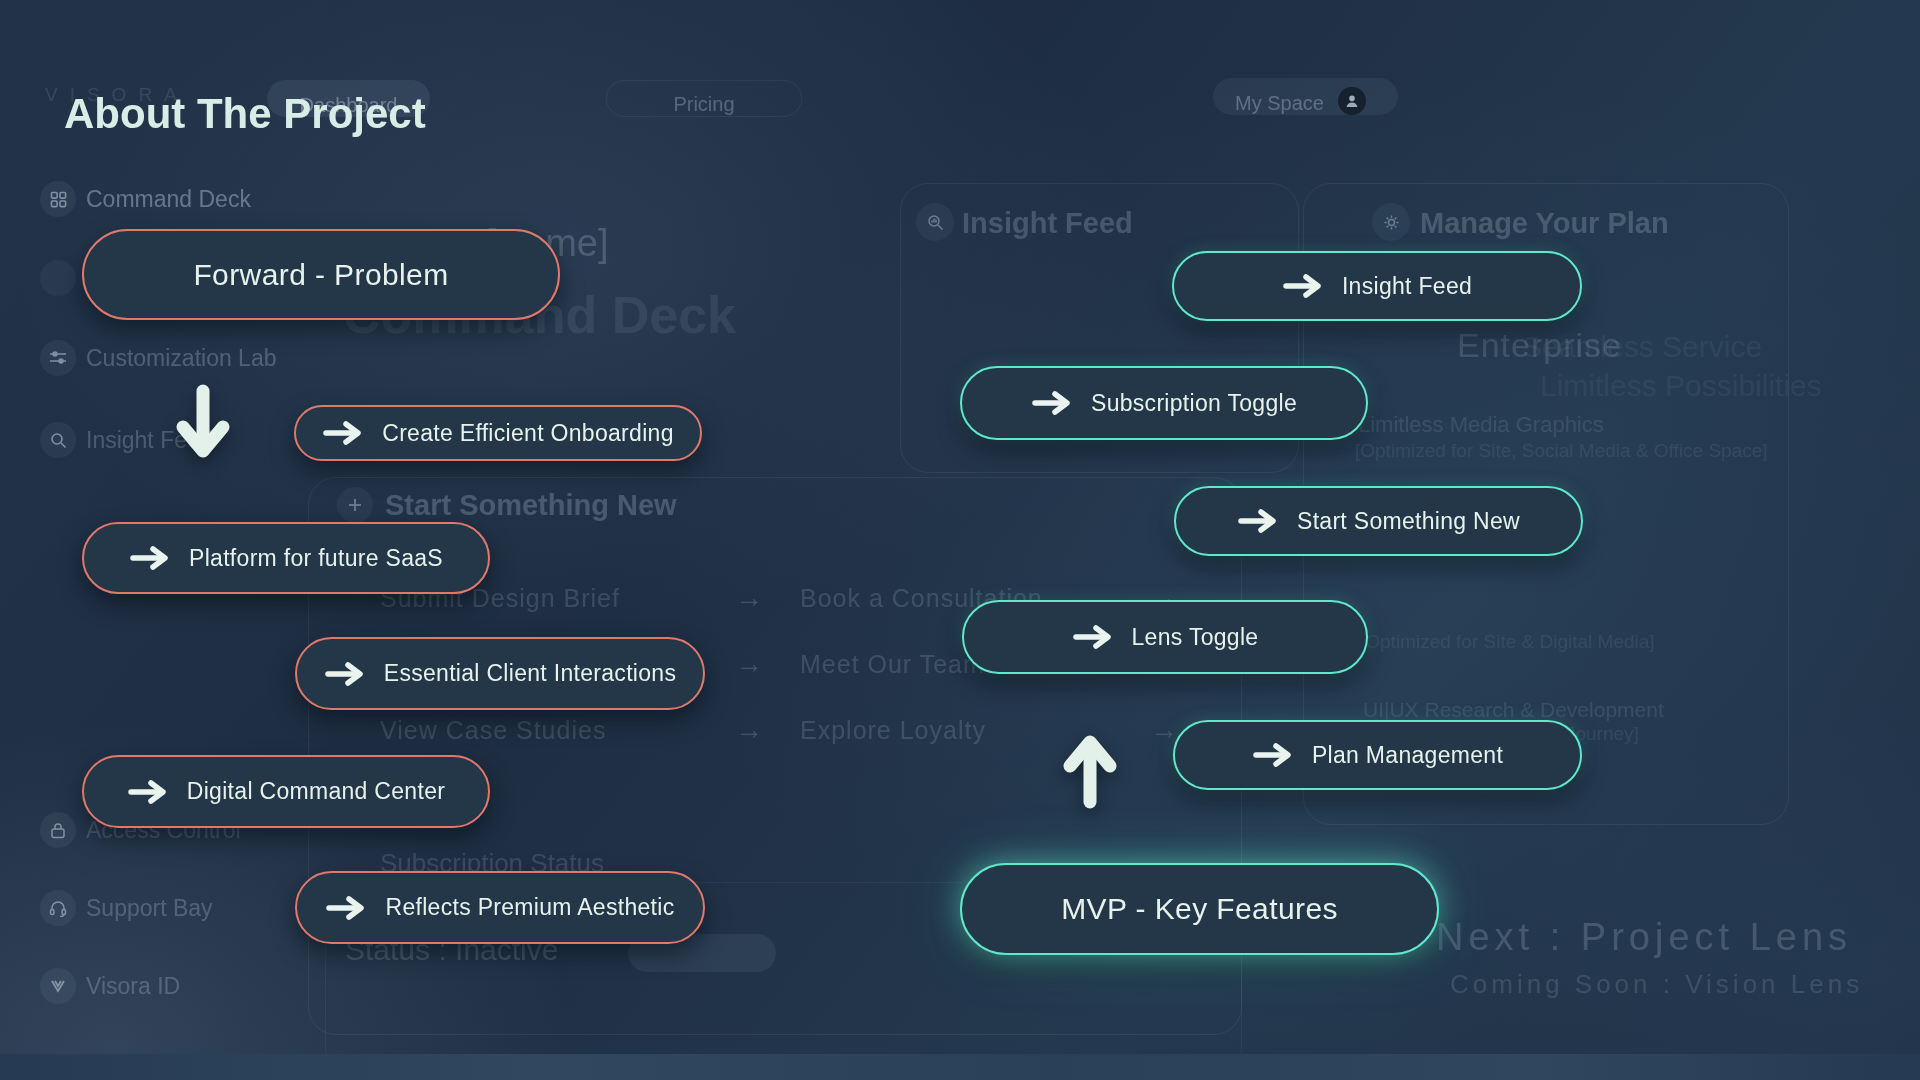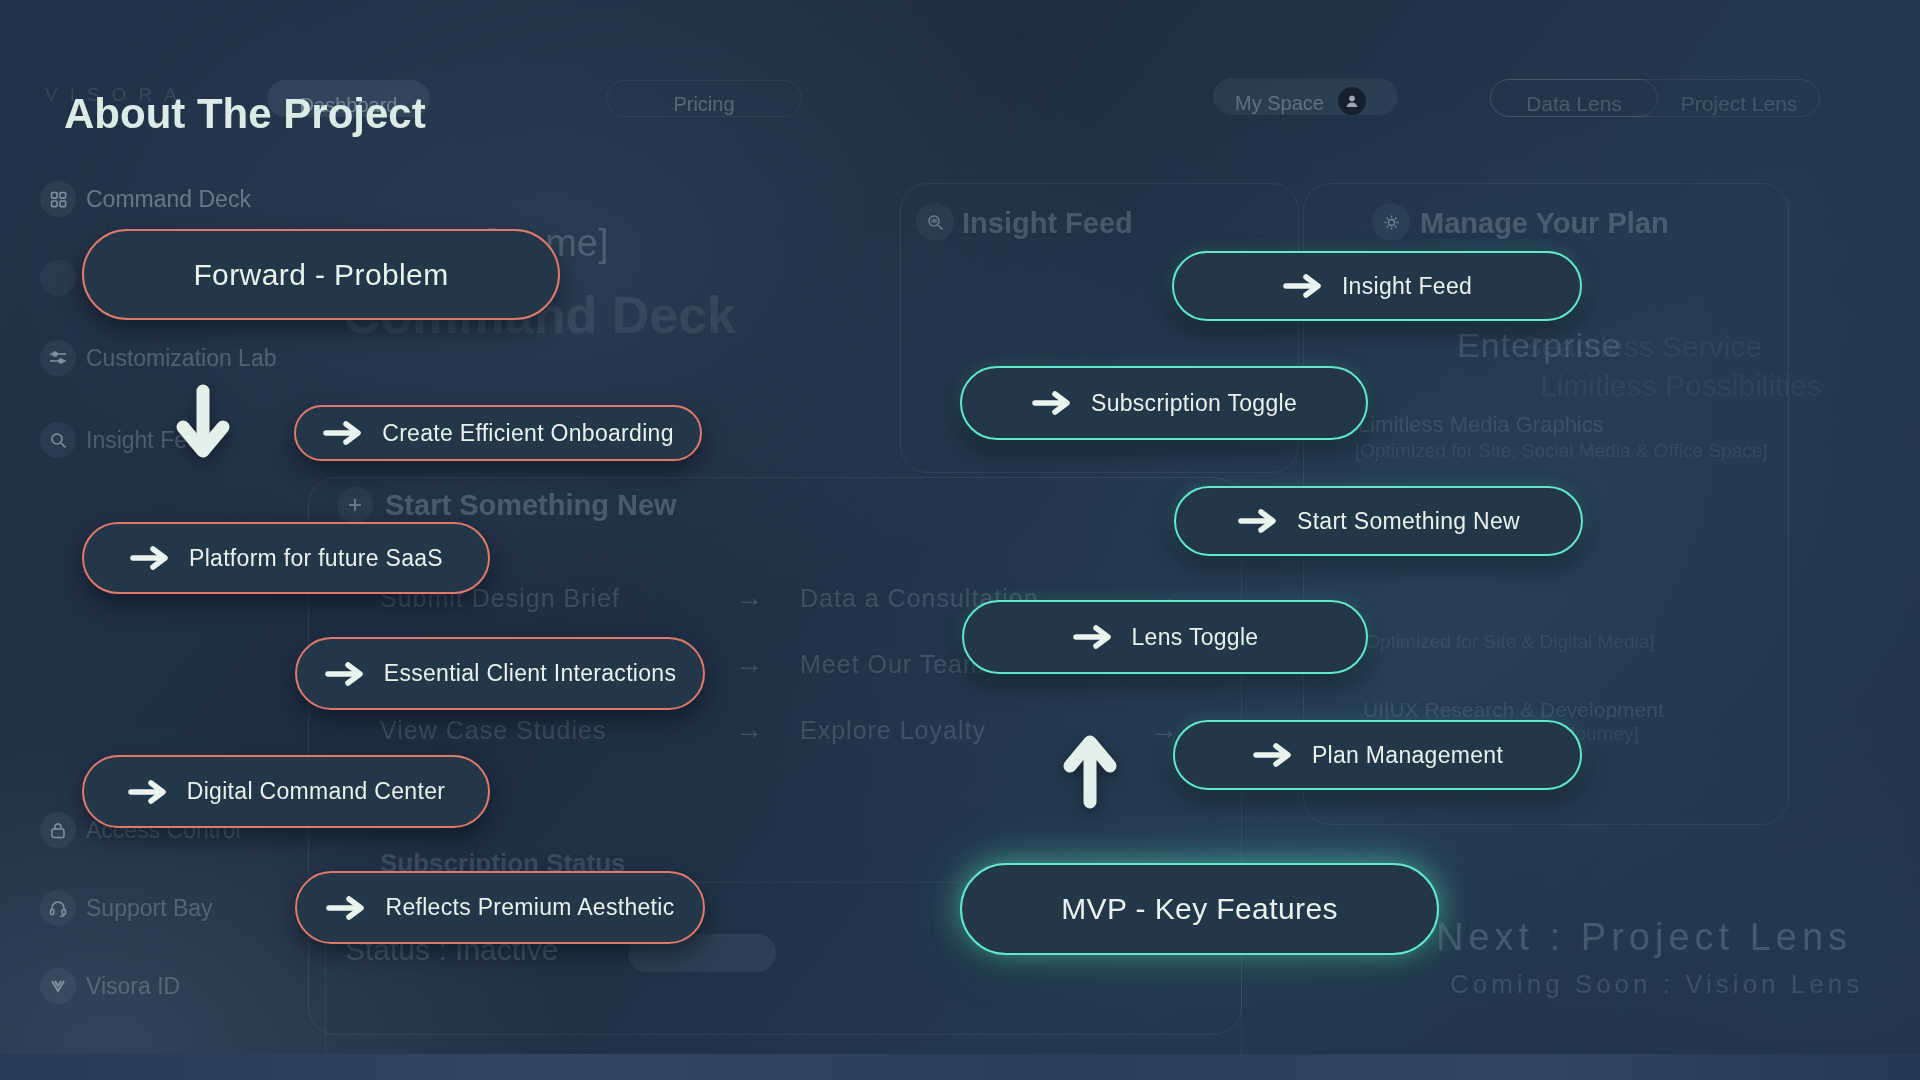--- a/index.html
+++ b/index.html
@@ -46,26 +46,20 @@
   </div>
   <div class="navpill" style="left:1213px;top:78px;width:185px;height:37px;background:rgba(160,188,208,.08);justify-content:flex-start;padding-left:22px;gap:14px">
     <span class="bgtext" style="position:static;font-size:20px;opacity:.32">My Space</span>
     <span style="width:28px;height:28px;border-radius:50%;background:#101b27;display:flex;align-items:center;justify-content:center;opacity:.8">
       <svg width="16" height="16" viewBox="0 0 16 16">
           <circle cx="8" cy="5.4" r="2.8" fill="#b9c7d1"></circle>
           <path d="M2.5 14c.8-3 3-4.4 5.5-4.4S12.7 11 13.5 14z" fill="#b9c7d1"></path>
         </svg>
     </span>
   </div>
-  <div class="navpill" style="left:1490px;top:79px;width:330px;height:38px;border:1.5px solid rgba(255,255,255,.08)">
-    <div class="navpill" style="left:-1px;top:-1px;width:168px;height:38px;border:1.5px solid rgba(255,255,255,.09)">
-      <span class="bgtext" style="position:static;font-size:21px;opacity:.22">Data Lens</span>
-    </div>
-    <span class="bgtext" style="position:static;margin-left:168px;font-size:21px;opacity:.18">Project Lens</span>
-  </div>
 
   <div class="iconcircle" style="left:40px;top:181px">
     <svg width="17" height="17" viewBox="0 0 17 17">
         <g fill="none" stroke="#c5d6e2" stroke-width="1.6">
           <rect x="1.5" y="1.5" width="5.6" height="5.6" rx="1"></rect>
           <rect x="10" y="1.5" width="5.6" height="5.6" rx="1"></rect>
           <rect x="1.5" y="10" width="5.6" height="5.6" rx="1"></rect>
           <rect x="10" y="10" width="5.6" height="5.6" rx="1"></rect>
         </g>
       </svg>
@@ -139,32 +133,32 @@
         <g stroke="#c5d6e2" stroke-width="1.8">
           <line x1="8" y1="2" x2="8" y2="14"></line>
           <line x1="2" y1="8" x2="14" y2="8"></line>
         </g>
       </svg>
   </div>
   <div class="bgtext" style="left:385px;top:489px;font-size:29px;font-weight:700;opacity:.24">Start Something New</div>
 
   <div class="bgtext" style="left:380px;top:584px;font-size:25px;letter-spacing:1px;opacity:.17">Submit Design Brief</div>
   <div class="bgtext" style="left:735px;top:582px;font-size:28px;opacity:.2">→</div>
-  <div class="bgtext" style="left:800px;top:584px;font-size:25px;letter-spacing:1px;opacity:.17">Data a Consultation</div>
+  <div class="bgtext" style="left:800px;top:584px;font-size:25px;letter-spacing:1px;opacity:.17">Book a Consultation</div>
   <div class="bgtext" style="left:1150px;top:582px;font-size:28px;opacity:.18">→</div>
 
   <div class="bgtext" style="left:735px;top:648px;font-size:28px;opacity:.2">→</div>
   <div class="bgtext" style="left:800px;top:650px;font-size:25px;letter-spacing:1px;opacity:.17">Meet Our Team</div>
 
   <div class="bgtext" style="left:380px;top:716px;font-size:25px;letter-spacing:1px;opacity:.17">View Case Studies</div>
   <div class="bgtext" style="left:735px;top:714px;font-size:28px;opacity:.2">→</div>
   <div class="bgtext" style="left:800px;top:716px;font-size:25px;letter-spacing:1px;opacity:.17">Explore Loyalty</div>
   <div class="bgtext" style="left:1150px;top:714px;font-size:28px;opacity:.18">→</div>
 
-  <div class="bgtext" style="left:380px;top:849px;font-size:26px;font-weight:700;opacity:.16">Subscription Status</div>
+  <div class="bgtext" style="left:380px;top:849px;font-size:26px;font-weight:400;opacity:.16">Subscription Status</div>
   <div class="bgtext" style="left:345px;top:933px;font-size:30px;opacity:.2">Status : Inactive</div>
   <div class="navpill" style="left:628px;top:934px;width:148px;height:38px;background:rgba(152,178,198,.1)"></div>
 
   <div class="card" style="left:900px;top:183px;width:397px;height:288px"></div>
   <div class="iconcircle" style="left:916px;top:203px;width:38px;height:38px;opacity:.8">
     <svg width="17" height="17" viewBox="0 0 17 17">
         <g fill="none" stroke="#c5d6e2" stroke-width="1.5">
           <circle cx="7" cy="7" r="5"></circle>
           <line x1="11" y1="11" x2="15.5" y2="15.5"></line>
           <path d="M5 8.5v-2M7 8.5v-4M9 8.5v-3"></path>

